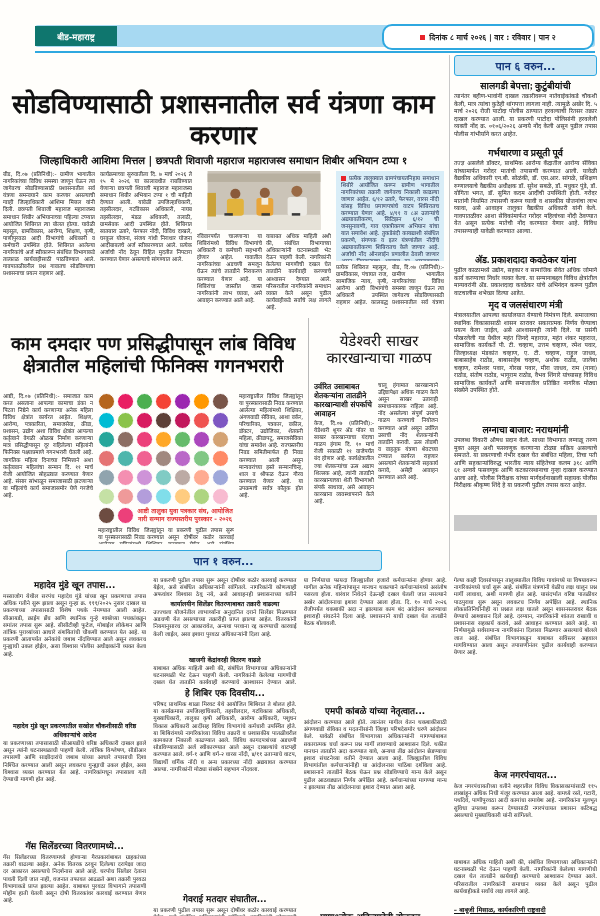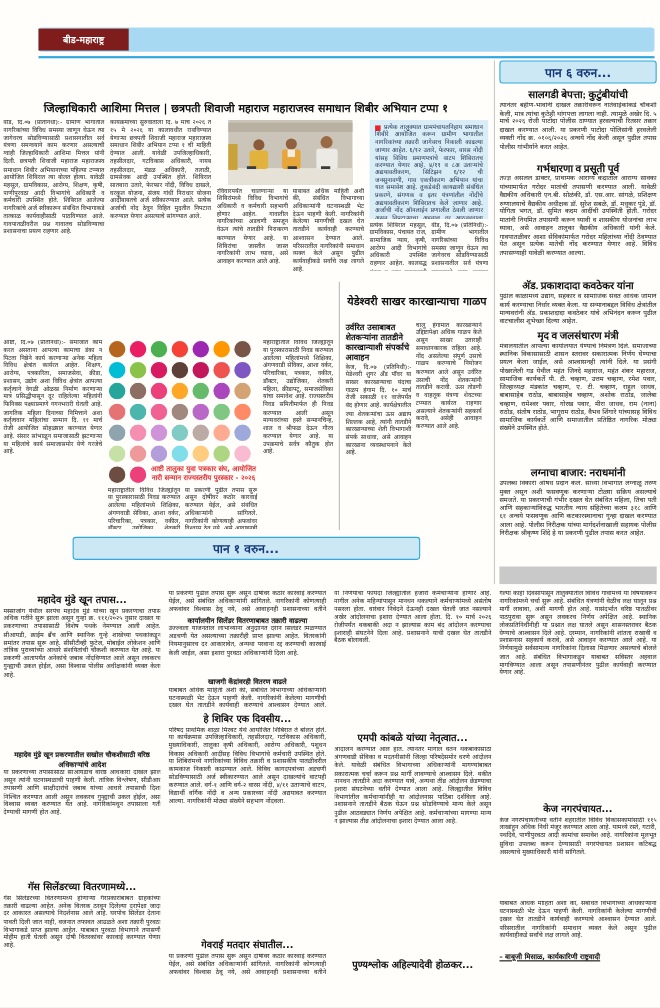--- a/index.html
+++ b/index.html
@@ -1,21 +1,21 @@
 <!DOCTYPE html>
 <html><head>
 <meta charset="utf-8">
 <style>
   html,body{margin:0;padding:0;background:#e9e9e9;}
   .page{position:relative;width:600px;height:916px;margin:0 auto;background:#fffefb;
         font-family:"DejaVu Sans",sans-serif;color:#1a1a1a;overflow:hidden;}
   
   .masthead{padding-top:25px;}
   .mast-bar{position:relative;margin:0 5px 0 35px;height:22px;background:#a7d9f2;border-radius:3px;}
-  .edition-box{position:absolute;left:0;top:1px;bottom:1px;width:82px;background:#7f1d1d;color:#fff;
+  .edition-box{position:absolute;left:0;top:1px;bottom:1px;width:82px;background:#0f766e;color:#fff;
         font-size:8.5px;font-weight:bold;display:flex;align-items:center;justify-content:center;}
   .logo-oval{position:absolute;left:213px;top:-3px;width:102px;height:26px;background:#fff;
         border:2px solid #2fa8e0;border-radius:16px;color:#c21d22;font-weight:bold;font-size:13.5px;
         display:flex;align-items:center;justify-content:center;}
   .date-box{position:absolute;right:1px;top:-1px;height:22px;width:208px;background:#fff;
         border:2px solid #2fa8e0;border-radius:10px;display:flex;align-items:center;justify-content:center;
         gap:4px;font-size:7.6px;font-weight:bold;color:#222;}
   .red-sq{width:5px;height:5px;background:#e8232a;display:inline-block;flex:0 0 auto;}
   .mast-line{margin:4px 5px 0 35px;border-top:2px solid #2fa8e0;}
   
@@ -45,21 +45,21 @@
   .a2-left{width:90px;height:178px;}
   .a2-right{width:64px;height:178px;}
   .collage-zone{width:136px;}
   .collage{display:flex;flex-wrap:wrap;gap:2px;}
   .circ{width:17px;height:17px;border-radius:50%;flex:0 0 auto;border:1px solid #fff;box-sizing:border-box;}
   .collage-last{display:flex;gap:2px;align-items:center;margin-top:2px;}
   .caption{color:#e03234;font-weight:bold;font-size:6.3px;line-height:8px;text-align:center;flex:1;}
   .collage-below{display:flex;gap:4px;height:38px;margin-top:3px;}
   .collage-below .tcol{width:66px;}
   .article3{width:130px;border-left:1px solid #bbb;padding-left:5px;}
-  .a3-head{font-size:10px;line-height:17px;font-weight:bold;text-align:center;color:#111;}
+  .a3-head{font-size:15px;line-height:17px;font-weight:normal;text-align:center;color:#111;}
   .a3-body{display:flex;gap:4px;margin-top:3px;height:186px;}
   .a3-body .tcol{width:60px;height:186px;}
   .a3-sub{font-weight:bold;font-size:7.4px;line-height:9px;margin-bottom:2px;text-align:left;color:#111;}
   
   .blue-banner{background:#cde8f5;border:1.5px solid #2fa8e0;border-radius:3px;text-align:center;
         font-weight:bold;color:#16397c;font-size:11px;padding:2px 13px;}
   .page1-banner{width:288px;margin:6px auto 0;}
   .sb-banner{margin-bottom:3px;}
   
   .sec-h{font-size:9.3px;font-weight:bold;text-align:center;margin:3px 0 1px;color:#111;font-family:Liberation Serif, serif;}
@@ -83,31 +83,36 @@
 </head>
 <body>
 
 <div class="page">
 
   <header class="masthead">
     <div class="mast-bar">
       <div class="edition-box">
         <span>बीड-महाराष्ट्र</span>
       </div>
+      <div class="date-box">
+        <span class="red-sq"></span>
+        <span>दिनांक ८ मार्च २०२६ | वार : रविवार | पान २</span>
+      </div>
     </div>
     <div class="mast-line"></div>
   </header>
 
   <div class="content">
 
     <div class="left-zone">
 
       <section>
         <h1 class="h1">
           <br>
+          <span>सोडविण्यासाठी प्रशासनातील सर्व यंत्रणा काम करणार</span>
         </h1>
         <div class="subhead">जिल्हाधिकारी आशिमा मित्तल | छत्रपती शिवाजी महाराज महाराजस्व समाधान शिबीर अभियान टप्पा १</div>
 
         <div class="main-cols">
           <div class="tcol mc">बीड, दि.०७ (प्रतिनिधी):- ग्रामीण भागातील नागरिकांच्या विविध समस्या जाणून घेऊन त्या जागेवरच सोडविण्यासाठी प्रशासनातील सर्व यंत्रणा समन्वयाने काम करणार असल्याची ग्वाही जिल्हाधिकारी आशिमा मित्तल यांनी दिली. छत्रपती शिवाजी महाराज महाराजस्व समाधान शिबीर अभियानाच्या पहिल्या टप्प्यात आयोजित शिबिरात त्या बोलत होत्या. यावेळी महसूल, ग्रामविकास, आरोग्य, शिक्षण, कृषी, पाणीपुरवठा आदी विभागांचे अधिकारी व कर्मचारी उपस्थित होते. शिबिरात आलेल्या नागरिकांचे अर्ज स्वीकारून संबंधित विभागाकडे तात्काळ कार्यवाहीसाठी पाठविण्यात आले. गावपातळीवरील प्रश्न गावातच सोडविण्याचा प्रशासनाचा प्रयत्न राहणार आहे.</div>
           <div class="tcol mc">कार्यक्रमाच्या सुरुवातीला दि. ७ मार्च २०२६ ते १५ मे २०२६ या कालावधीत राबविण्यात येणाऱ्या छत्रपती शिवाजी महाराज महाराजस्व समाधान शिबीर अभियान टप्पा १ ची माहिती देण्यात आली. यावेळी उपजिल्हाधिकारी, तहसीलदार, गटविकास अधिकारी, नायब तहसीलदार, मंडळ अधिकारी, तलाठी, ग्रामसेवक आदी उपस्थित होते. शिबिरात सातबारा उतारे, फेरफार नोंदी, विविध दाखले, घरकुल योजना, संजय गांधी निराधार योजना आदींबाबतचे अर्ज स्वीकारण्यात आले. प्रत्येक अर्जाची नोंद ठेवून विहित मुदतीत निपटारा करण्यात येणार असल्याचे सांगण्यात आले.</div>
 
           <div class="grpA">
             <svg class="photo-svg" viewBox="0 0 134 70" xmlns="http://www.w3.org/2000/svg">
               <rect width="134" height="70" fill="#cbc4b8"></rect>
@@ -141,21 +146,22 @@
               <div class="tcol">बीड, दि.०७ (प्रतिनिधी):- ग्रामीण भागातील नागरिकांच्या विविध समस्या जाणून घेऊन त्या जागेवरच सोडविण्यासाठी प्रशासनातील सर्व यंत्रणा समन्वयाने काम करणार असल्याची ग्वाही जिल्हाधिकारी आशिमा मित्तल यांनी दिली. छत्रपती शिवाजी महाराज महाराजस्व समाधान शिबीर अभियानाच्या पहिल्या टप्प्यात आयोजित शिबिरात त्या बोलत होत्या. यावेळी महसूल, ग्रामविकास, आरोग्य, शिक्षण, कृषी, पाणीपुरवठा आदी विभागांचे अधिकारी व कर्मचारी उपस्थित होते. शिबिरात आलेल्या नागरिकांचे अर्ज स्वीकारून संबंधित विभागाकडे तात्काळ कार्यवाहीसाठी पाठविण्यात आले. गावपातळीवरील प्रश्न गावातच सोडविण्याचा प्रशासनाचा प्रयत्न राहणार आहे.</div>
             </div>
           </div>
         </div>
       </section>
 
       <div class="mid-row">
 
         <section class="article2">
           <h2 class="a2-head">
-            <br>
+            <span>काम दमदार पण प्रसिद्धीपासून लांब विविध</span><br>
+            <span>क्षेत्रातील महिलांची फिनिक्स गगनभरारी</span>
           </h2>
           <div class="a2-body">
             <div class="tcol a2-left">आष्टी, दि.०७ (प्रतिनिधी):- समाजात काम करत असताना आपल्या कामाचा डंका न पिटता निष्ठेने कार्य करणाऱ्या अनेक महिला विविध क्षेत्रांत कार्यरत आहेत. शिक्षण, आरोग्य, पत्रकारिता, समाजसेवा, क्रीडा, प्रशासन, उद्योग अशा विविध क्षेत्रांत आपल्या कर्तृत्वाने वेगळी ओळख निर्माण करणाऱ्या मात्र प्रसिद्धीपासून दूर राहिलेल्या महिलांनी फिनिक्स पक्ष्याप्रमाणे गगनभरारी घेतली आहे. जागतिक महिला दिनाच्या निमित्ताने अशा कर्तृत्ववान महिलांचा सन्मान दि. ११ मार्च रोजी आयोजित सोहळ्यात करण्यात येणार आहे. संसार सांभाळून समाजासाठी झटणाऱ्या या महिलांचे कार्य समाजासमोर येणे गरजेचे आहे.</div>
             <div class="collage-zone">
               <div class="collage" id="collage-grid">
                   <div class="circ" style="background: rgb(181, 101, 29);"></div>
                   <div class="circ" style="background: rgb(233, 30, 99);"></div>
                   <div class="circ" style="background: rgb(76, 175, 80);"></div>
                   <div class="circ" style="background: rgb(244, 67, 54);"></div>
                   <div class="circ" style="background: rgb(156, 39, 176);"></div>

